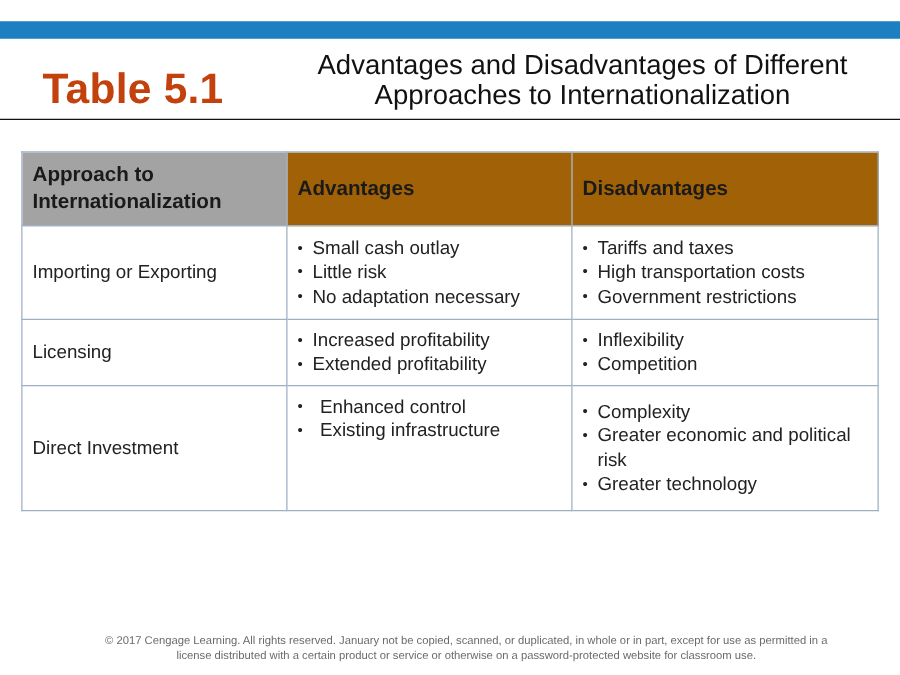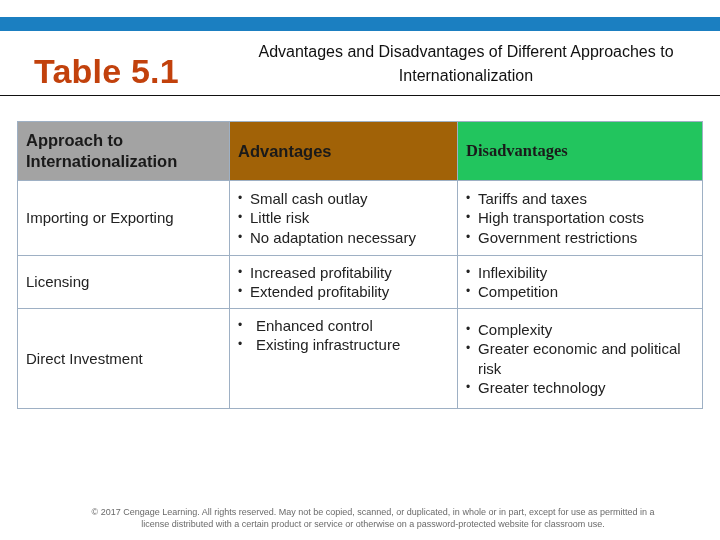--- a/index.html
+++ b/index.html
@@ -13,21 +13,21 @@
       position: absolute; left: 0; top: 17px; width: 720px; height: 14px;
       background: #1b7fc1;
     }
     .table-label {
       position: absolute; left: 34px; top: 52px;
       font-size: 34px; font-weight: bold; color: #c2410c;
       letter-spacing: 0.2px;
     }
     .slide-title {
       position: absolute; left: 212px; top: 40px; width: 508px;
-      text-align: center; font-size: 16px; line-height: 24px; color: #111;
+      text-align: center; font-size: 22px; line-height: 24px; color: #111;
     }
     .rule {
       position: absolute; left: 0; top: 95px; width: 720px; height: 1px;
       background: #111;
     }
     table.main {
       position: absolute; left: 17px; top: 121px; width: 685px;
       border-collapse: collapse; table-layout: fixed;
       font-size: 15px; color: #222;
     }
@@ -36,21 +36,21 @@
       vertical-align: middle;
       padding: 0 8px;
       text-align: left;
     }
     table.main th {
       font-weight: bold; font-size: 16.5px; color: #1a1a1a;
       height: 58px;
     }
     th.h-approach { background: #a3a3a3; line-height: 21px; }
     th.h-adv { background: #a16207; padding-left: 8px; }
-    th.h-dis { background: #22c55e; padding-left: 8px; font-family: Liberation Serif, serif; }
+    th.h-dis { background: #a16207; padding-left: 8px; }
     col.c1 { width: 212px; }
     col.c2 { width: 228px; }
     col.c3 { width: 245px; }
     tr.r1 td { height: 74px; }
     tr.r2 td { height: 52px; }
     tr.r3 td { height: 73px; }
     tr.r4 td { height: 92px; }
     ul.bl {
       margin: 0; padding: 0; list-style: none;
       line-height: 19.3px;
@@ -139,14 +139,14 @@
         <ul class="bl">
           <li>Complexity</li>
           <li>Greater economic and political risk</li>
           <li>Greater technology</li>
         </ul>
       </td>
     </tr>
   </tbody>
 </table>
 
-<div class="footer">© 2017 Cengage Learning. All rights reserved. May not be copied, scanned, or duplicated, in whole or in part, except for use as permitted in a license distributed with a certain product or service or otherwise on a password-protected website for classroom use.</div>
+<div class="footer">© 2017 Cengage Learning. All rights reserved. January not be copied, scanned, or duplicated, in whole or in part, except for use as permitted in a license distributed with a certain product or service or otherwise on a password-protected website for classroom use.</div>
 <div class="page-num">5 - 9</div>
 
 </body></html>

